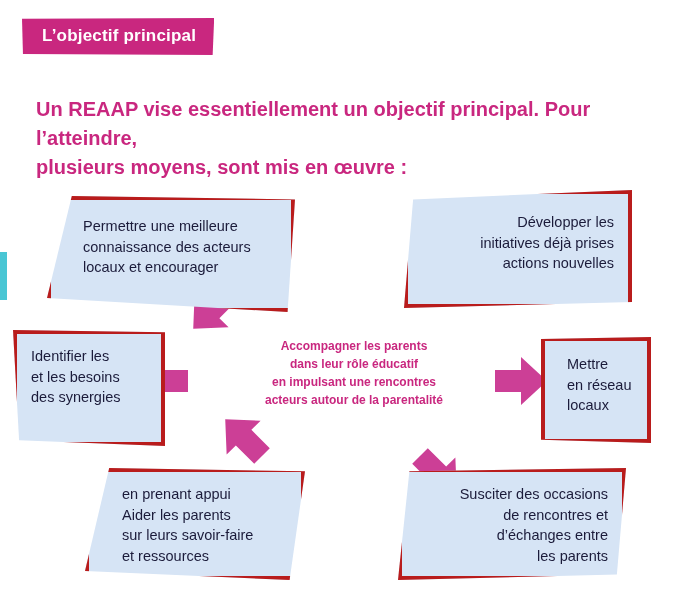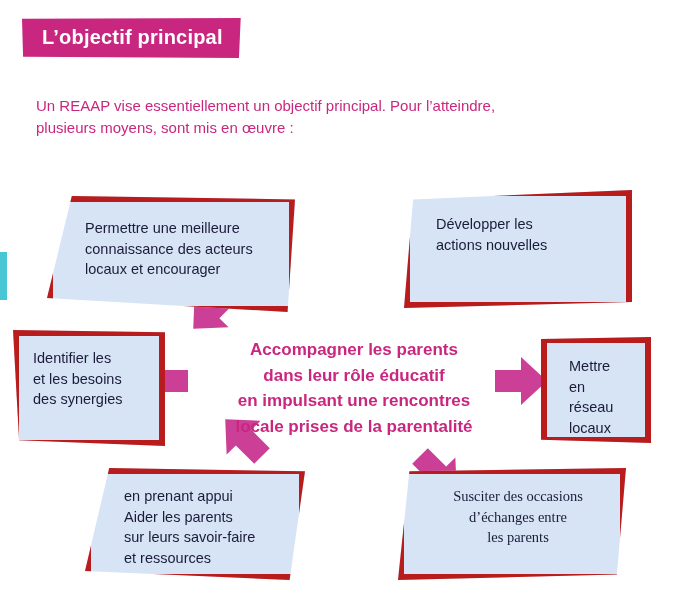--- a/index.html
+++ b/index.html
@@ -15,59 +15,59 @@
     overflow: hidden;
   }
 
   
   .title-banner {
     position: absolute;
     left: 22px;
     top: 18px;
     background: #c9277f;
     color: #ffffff;
-    font-size: 20px;
+    font-size: 17px;
     font-weight: bold;
     padding: 9px 18px 11px 20px;
     letter-spacing: 0.2px;
     line-height: 1;
     
     clip-path: polygon(0 2%, 100% 0, 99.2% 100%, 0.5% 97%);
   }
 
   
   .intro {
     position: absolute;
     left: 36px;
     top: 95px;
     width: 610px;
     color: #c9277f;
-    font-size: 15px;
-    font-weight: normal;
+    font-size: 20px;
+    font-weight: bold;
     line-height: 1.45;
   }
 
   
   .center-text {
     position: absolute;
     left: 228px;
     top: 337px;
     width: 252px;
     text-align: center;
     color: #c9277f;
-    font-size: 17px;
+    font-size: 12px;
     font-weight: bold;
     line-height: 1.5;
   }
 
   
   .box {
     position: absolute;
     background: #d6e4f5;
-    border: 6px solid #b91c1c;
+    border: 4px solid #b91c1c;
     color: #1b1b3a;
     font-size: 14.5px;
     line-height: 1.42;
     box-sizing: border-box;
     padding: 12px 14px;
   }
 
   .box-tl {
     left: 47px;
     top: 196px;
@@ -78,21 +78,21 @@
     padding-top: 16px;
   }
   .box-tr {
     left: 404px;
     top: 190px;
     width: 228px;
     height: 118px;
     clip-path: polygon(4% 8%, 100% 0%, 100% 95%, 0% 100%);
     padding-left: 26px;
     padding-top: 18px;
-    text-align: left;
+    text-align: right;
   }
   .box-left {
     left: 13px;
     top: 330px;
     width: 152px;
     height: 116px;
     clip-path: polygon(0% 0%, 100% 2%, 100% 100%, 4% 95%);
     padding-left: 14px;
     padding-top: 12px;
   }
@@ -115,22 +115,21 @@
     padding-top: 12px;
   }
   .box-br {
     left: 398px;
     top: 468px;
     width: 228px;
     height: 112px;
     clip-path: polygon(5% 3%, 100% 0%, 96% 95%, 0% 100%);
     padding-left: 26px;
     padding-top: 12px;
-    text-align: center;
-    font-family: Liberation Serif, serif;
+    text-align: right;
   }
 
   
   .arrow-layer {
     position: absolute;
     left: 0;
     top: 0;
     width: 681px;
     height: 599px;
     pointer-events: none;
@@ -182,31 +181,32 @@
 
   <g transform="translate(420,456) rotate(45)">
     <path d="M0,-11 L26,-11 L26,-24 L52,0 L26,24 L26,11 L0,11 Z" fill="#cc3f96"></path>
   </g>
 </svg>
 
 <div class="center-text">
   <div>Accompagner les parents</div>
   <div>dans leur rôle éducatif</div>
   <div>en impulsant une rencontres</div>
-  <div>locale prises de la parentalité</div>
+  <div>acteurs autour de la parentalité</div>
 </div>
 
 <div class="box box-tl">
   <div>Permettre une meilleure</div>
   <div>connaissance des acteurs</div>
   <div>locaux et encourager</div>
 </div>
 
 <div class="box box-tr">
   <div>Développer les</div>
+  <div>initiatives déjà prises</div>
   <div>actions nouvelles</div>
 </div>
 
 <div class="box box-left">
   <div>Identifier les</div>
   <div>et les besoins</div>
   <div>des synergies</div>
 </div>
 
 <div class="box box-right">
@@ -217,15 +217,16 @@
 
 <div class="box box-bl">
   <div>en prenant appui</div>
   <div>Aider les parents</div>
   <div>sur leurs savoir-faire</div>
   <div>et ressources</div>
 </div>
 
 <div class="box box-br">
   <div>Susciter des occasions</div>
+  <div>de rencontres et</div>
   <div>d’échanges entre</div>
   <div>les parents</div>
 </div>
 
 </body></html>

